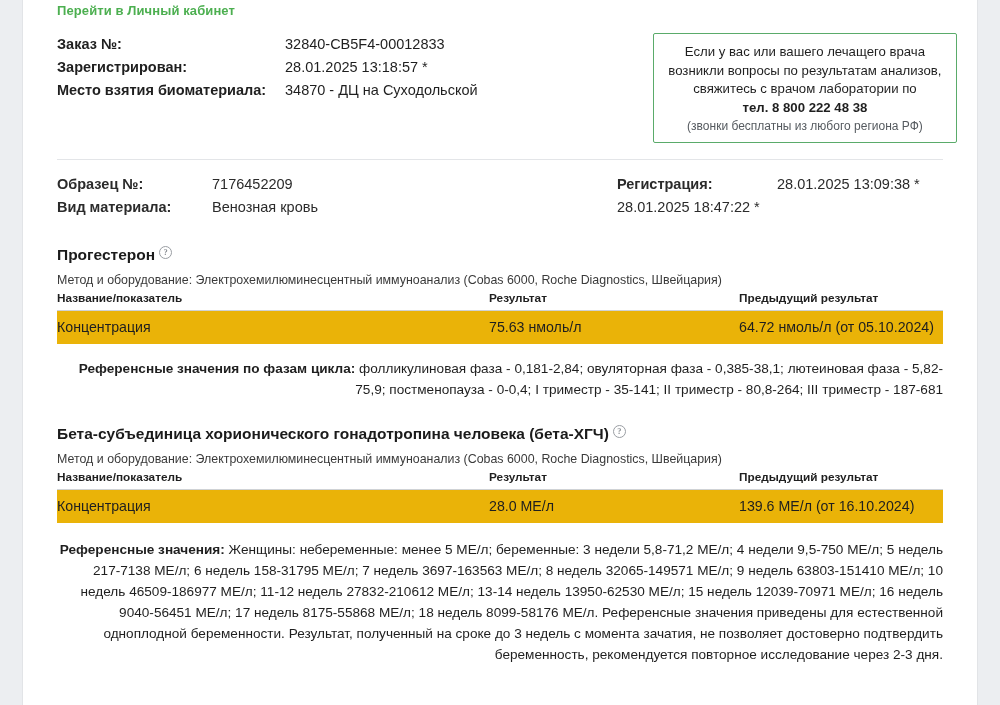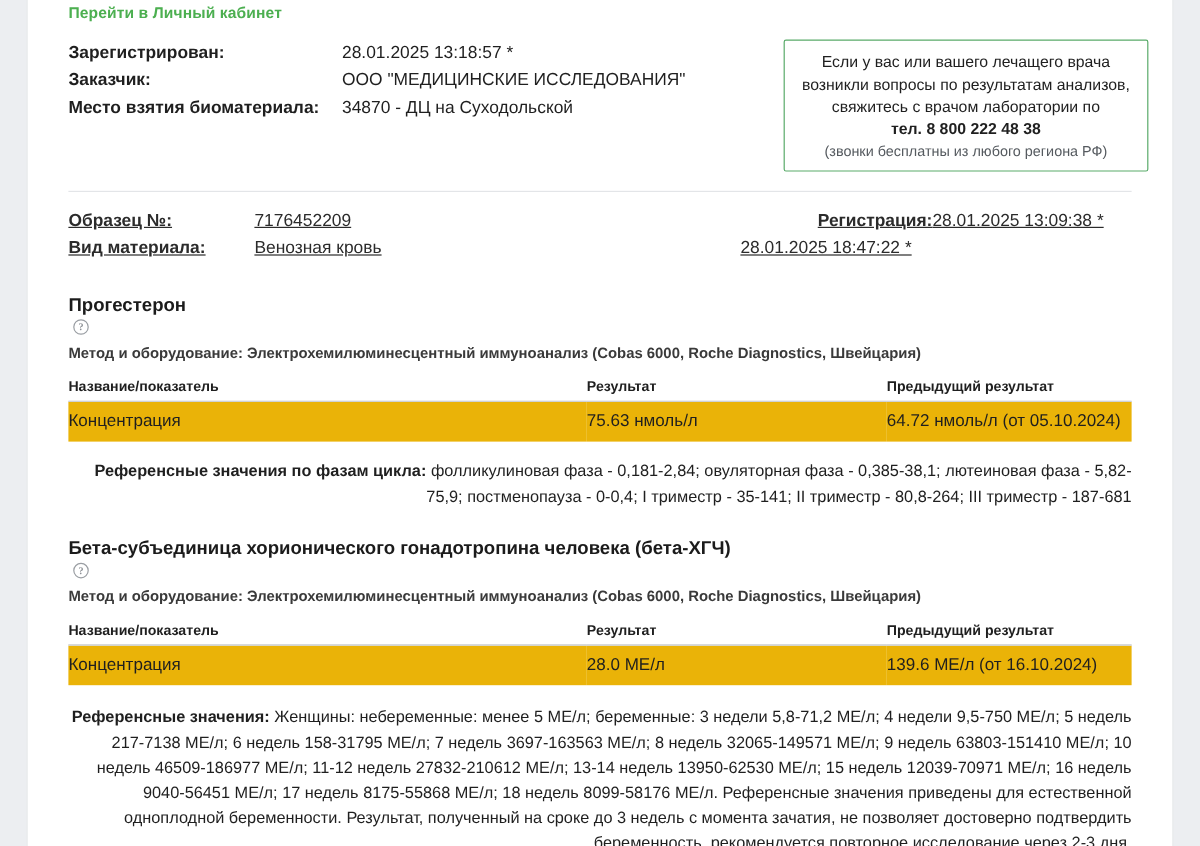--- a/index.html
+++ b/index.html
@@ -104,57 +104,54 @@
   .divider {
     height: 1px;
     background: #e3e5e8;
     margin: 16px 16px 0 16px;
   }
 
   
   .sample-block {
     display: flex;
     padding: 13px 0 0 16px;
-    text-decoration: underline;
   }
   .sample-col-left { width: 560px; flex: 0 0 560px; }
   .sample-col-right { flex: 1; }
   .sample-line {
     display: flex;
     font-size: 14.5px;
     line-height: 23px;
     white-space: nowrap;
   }
   .sample-label {
     font-weight: 700;
     width: 155px;
     flex: 0 0 155px;
   }
   .sample-label.wide {
     width: 160px;
     flex: 0 0 160px;
-    text-align: right;
   }
   .sample-value { font-weight: 400; }
 
   
   .analyte {
     padding: 0 16px 0 16px;
   }
   .analyte.first { margin-top: 26px; }
   .analyte.second { margin-top: 24px; }
 
   .analyte-title {
     font-size: 15.5px;
     font-weight: 700;
     color: #1b1b1b;
     line-height: 20px;
     display: flex;
     align-items: flex-start;
-    flex-direction: column;
   }
   .help-icon {
     display: inline-block;
     width: 11px;
     height: 11px;
     margin-left: 4px;
     margin-top: 1px;
     border: 1px solid #9a9ea3;
     border-radius: 50%;
     color: #8d9196;
@@ -162,27 +159,26 @@
     font-weight: 700;
     line-height: 11px;
     text-align: center;
     font-family: "Liberation Serif", serif;
   }
   .method-line {
     font-size: 12.4px;
     color: #3a3a3a;
     line-height: 17px;
     margin-top: 7px;
-    font-weight: bold;
   }
 
   table.res-table {
     width: 100%;
     border-collapse: collapse;
-    margin-top: 12px;
+    margin-top: 2px;
     table-layout: fixed;
   }
   table.res-table th {
     text-align: left;
     font-size: 11.8px;
     font-weight: 700;
     color: #1f1f1f;
     padding: 0 0 5px 0;
     border-bottom: 1px solid #cfd2d5;
     white-space: nowrap;
@@ -216,26 +212,26 @@
 <div class="page-wrap">
   <div class="sheet">
     <div class="inner">
 
       <a class="cabinet-link" href="#">Перейти в Личный кабинет</a>
 
       <div class="header-row">
 
         <div class="order-info">
           <div class="info-line">
+            <span class="info-label">Заказ №:</span>
+            <span class="info-value">32840-CB5F4-00012833</span>
+          </div>
+          <div class="info-line">
             <span class="info-label">Зарегистрирован:</span>
             <span class="info-value">28.01.2025 13:18:57 *</span>
-          </div>
-          <div class="info-line">
-            <span class="info-label">Заказчик:</span>
-            <span class="info-value">ООО "МЕДИЦИНСКИЕ ИССЛЕДОВАНИЯ"</span>
           </div>
           <div class="info-line">
             <span class="info-label">Место взятия биоматериала:</span>
             <span class="info-value">34870 - ДЦ на Суходольской</span>
           </div>
         </div>
 
         <div class="notice-box">
           <span>Если у вас или вашего лечащего врача возникли вопросы по результатам анализов, свяжитесь с врачом лаборатории по </span><b>тел. 8 800 222 48 38</b>
           <span class="notice-small">(звонки бесплатны из любого региона РФ)</span>

